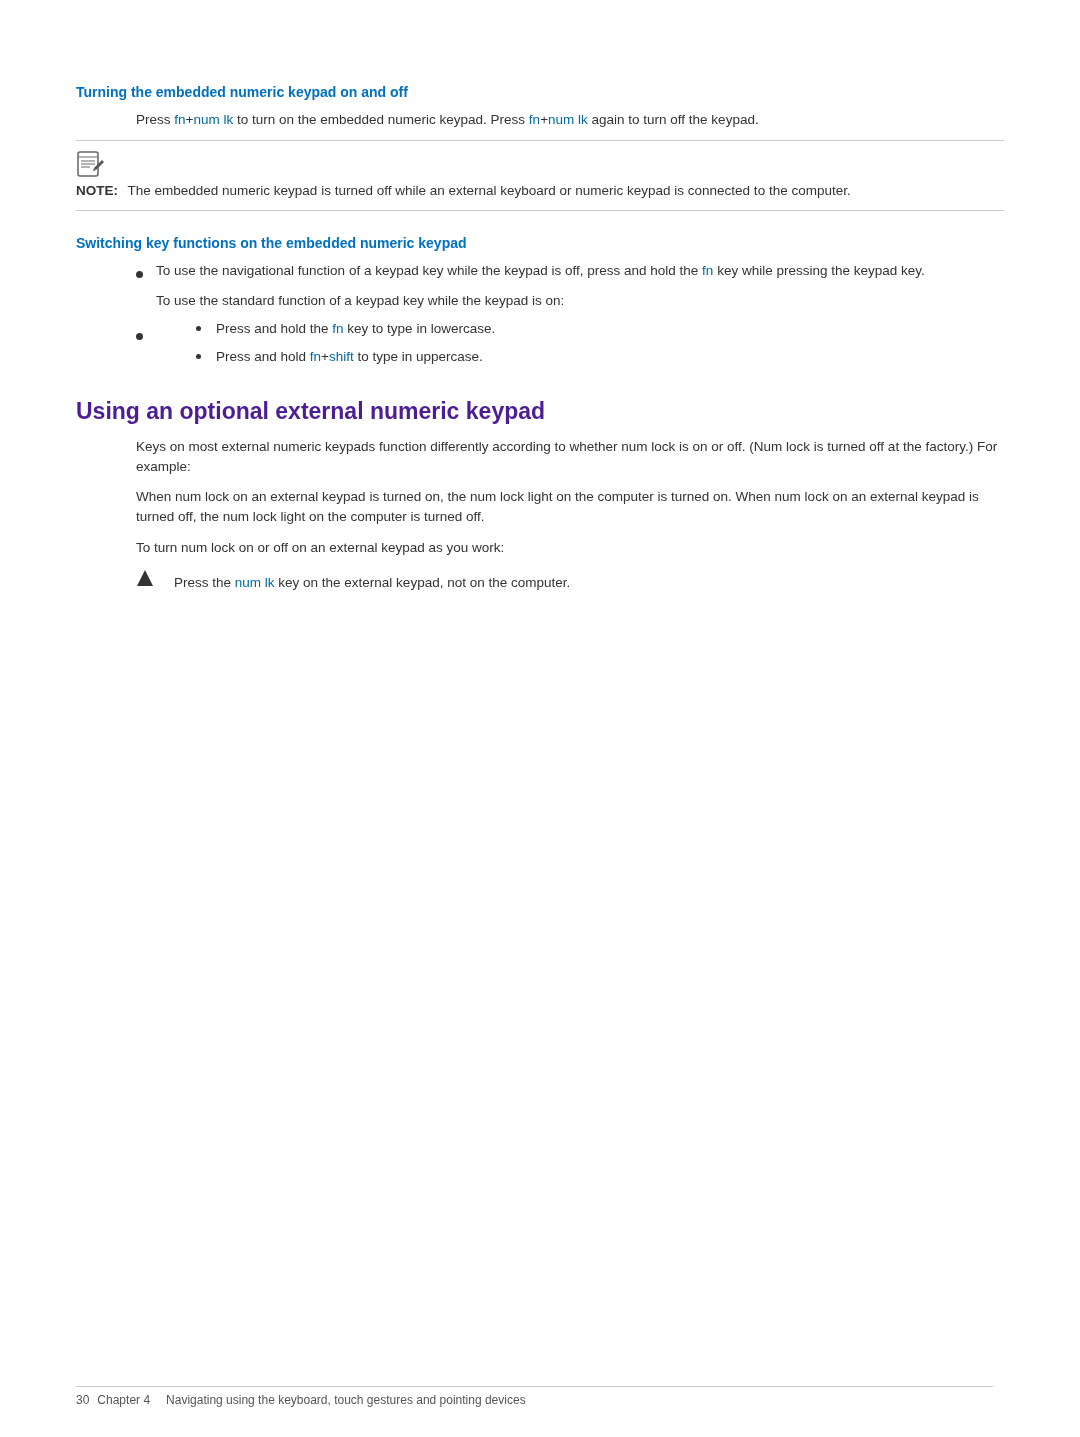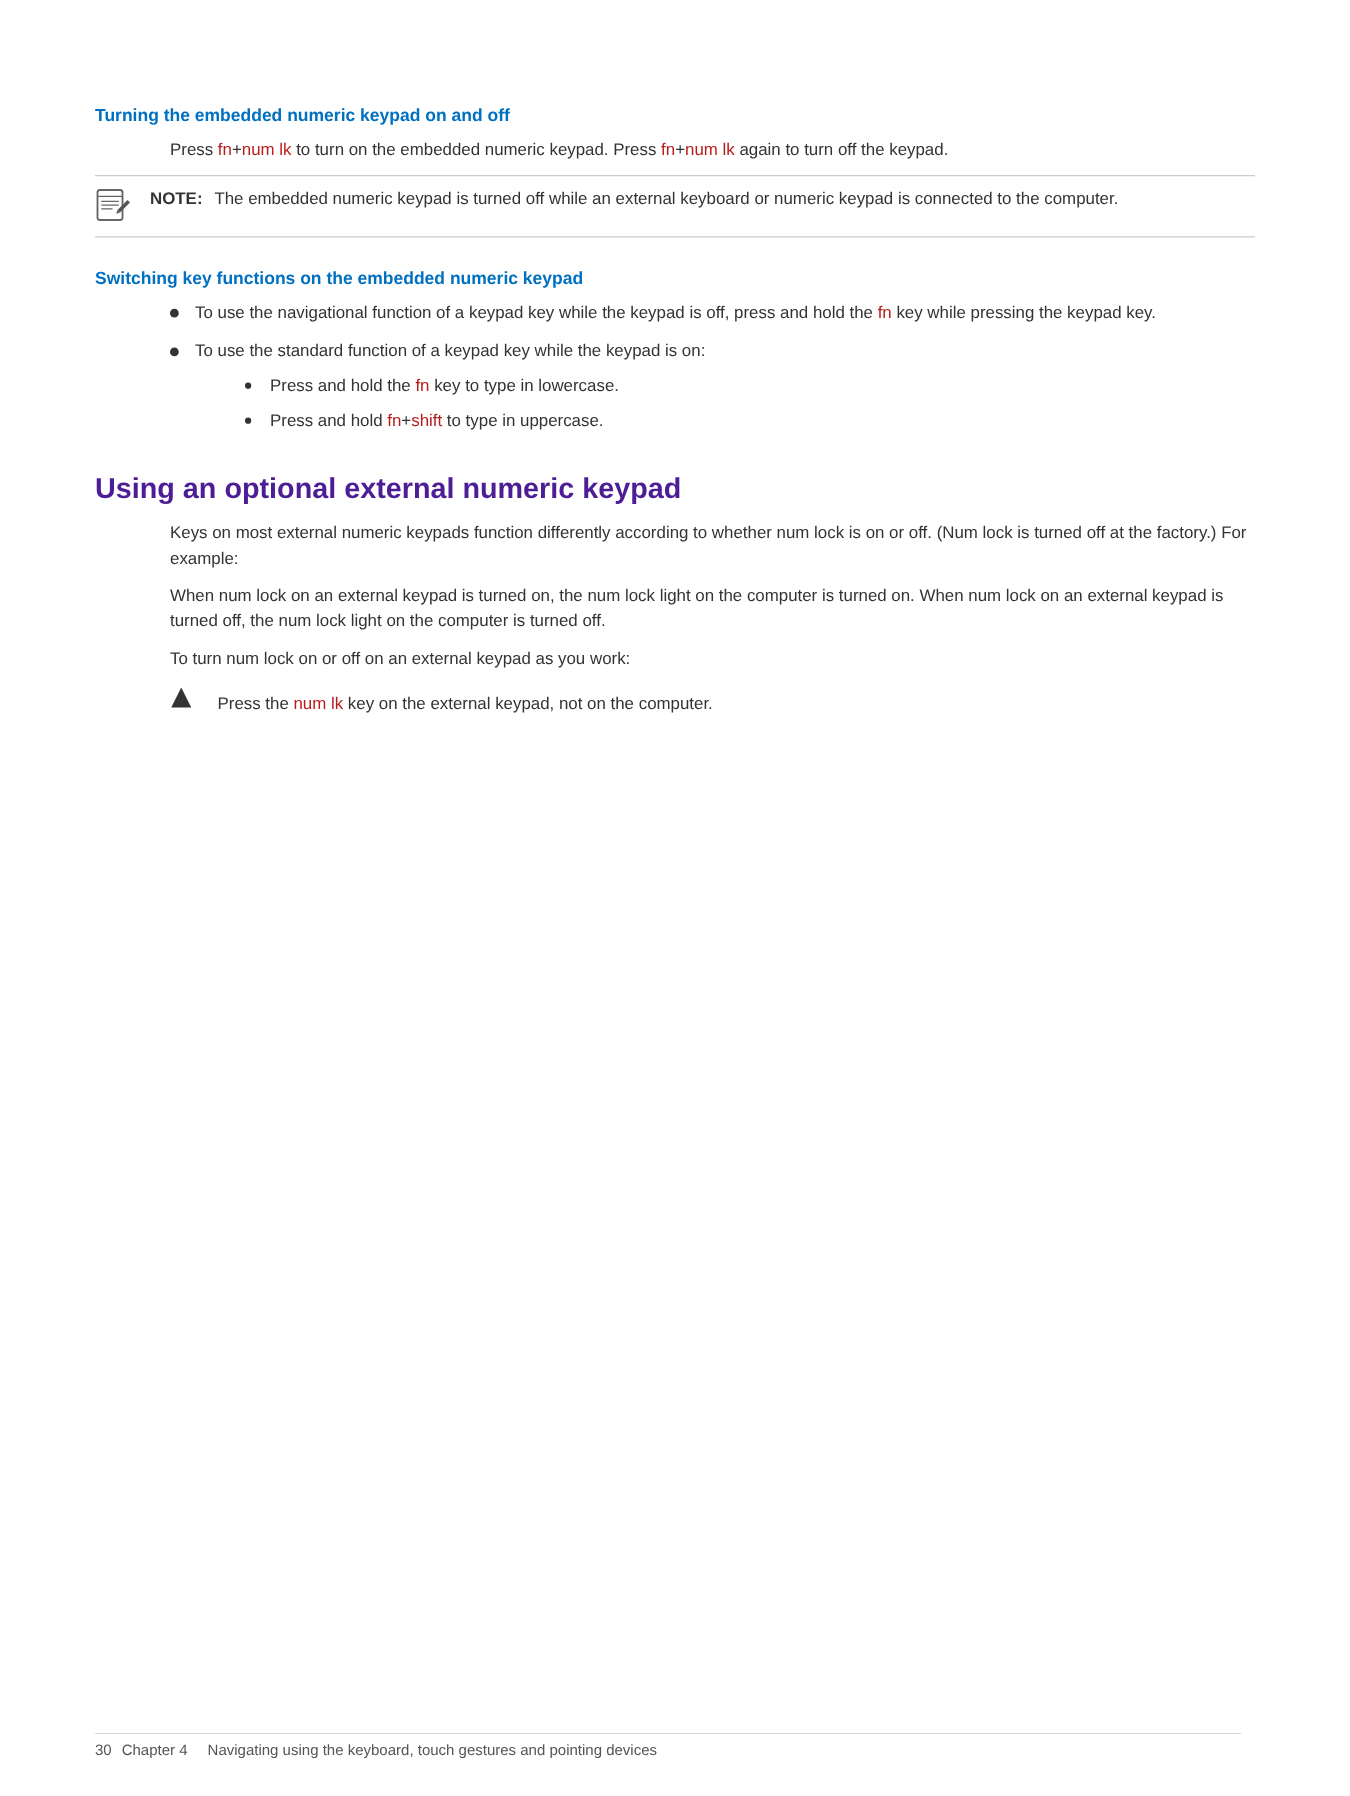--- a/index.html
+++ b/index.html
@@ -38,32 +38,33 @@
     }
 
     .body-text {
       margin-left: 60px;
       margin-bottom: 10px;
       line-height: 1.5;
       font-size: 13.5px;
     }
 
     .link-text {
-      color: #b91c1c;
+      color: #0369a1;
       text-decoration: none;
     }
 
     .note-box {
       display: flex;
       align-items: flex-start;
       border-top: 1px solid #cccccc;
       border-bottom: 1px solid #cccccc;
       padding: 8px 0;
       margin-bottom: 18px;
       margin-top: 4px;
+      flex-direction: column;
     }
 
     .note-icon {
       width: 36px;
       min-width: 36px;
       margin-right: 8px;
       margin-top: 1px;
     }
 
     .note-icon svg {
@@ -85,21 +86,21 @@
       margin-bottom: 22px;
     }
 
     .bullet-list {
       margin-left: 60px;
       margin-bottom: 12px;
     }
 
     .bullet-item {
       display: flex;
-      align-items: flex-start;
+      align-items: center;
       margin-bottom: 10px;
       font-size: 13.5px;
       line-height: 1.5;
     }
 
     .bullet-dot {
       width: 20px;
       min-width: 20px;
       display: flex;
       align-items: flex-start;

